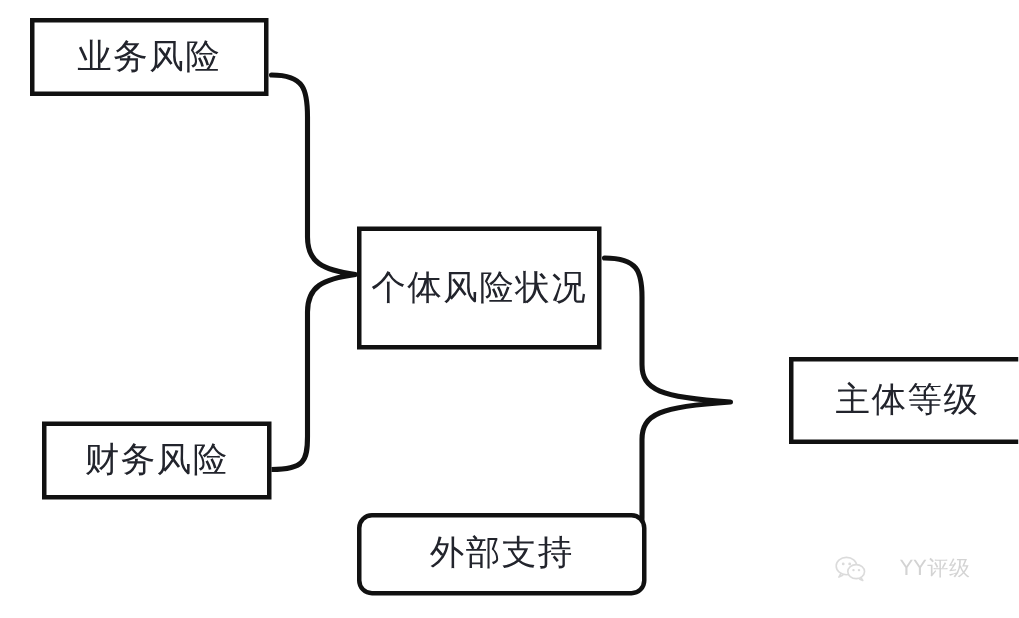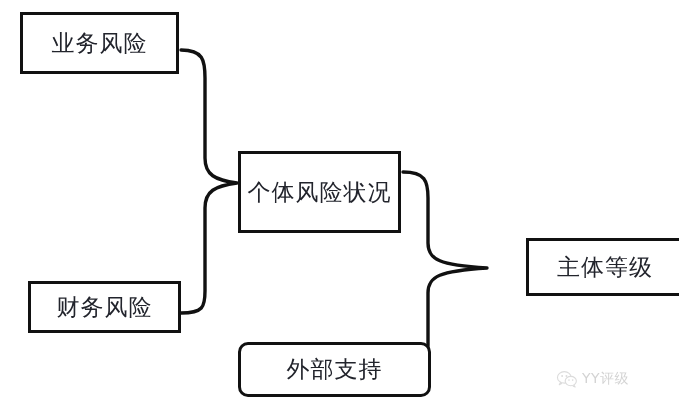--- a/index.html
+++ b/index.html
@@ -23,42 +23,42 @@
     display: flex;
     align-items: center;
     justify-content: center;
     color: #22242c;
     font-size: 23px;
     letter-spacing: 1px;
     line-height: 1;
     white-space: nowrap;
     font-family: "DejaVu Serif", "Liberation Serif", serif;
   }
-  #node-business   { left: 20px;  top: 12px;  width: 159px; height: 62px; }
+  #node-business   { left: 20px;  top: 12px;  width: 159px; height: 52px; }
   #node-financial  { left: 28px;  top: 281px; width: 153px; height: 52px; }
   #node-individual { left: 238px; top: 151px; width: 163px; height: 82px; }
   #node-external   { left: 238px; top: 342px; width: 193px; height: 55px; border-radius: 10px; }
   #node-entity     { left: 511px; top: 238px; width: 158px; height: 58px; margin-left: 15px; }
 
   #braces {
     position: absolute;
     left: 0;
     top: 0;
     width: 679px;
     height: 412px;
     pointer-events: none;
   }
 
   #watermark {
     position: absolute;
     left: 556px;
     top: 370px;
     display: flex;
     align-items: center;
-    gap: 4px;
+    gap: 22px;
     opacity: 0.30;
   }
   #watermark .wm-text {
     font-size: 14px;
     color: #6f6f6f;
     letter-spacing: 0.5px;
     font-family: "DejaVu Sans", "Liberation Sans", sans-serif;
     white-space: nowrap;
   }
   #watermark .wm-logo { width: 22px; height: 18px; display: block; }

